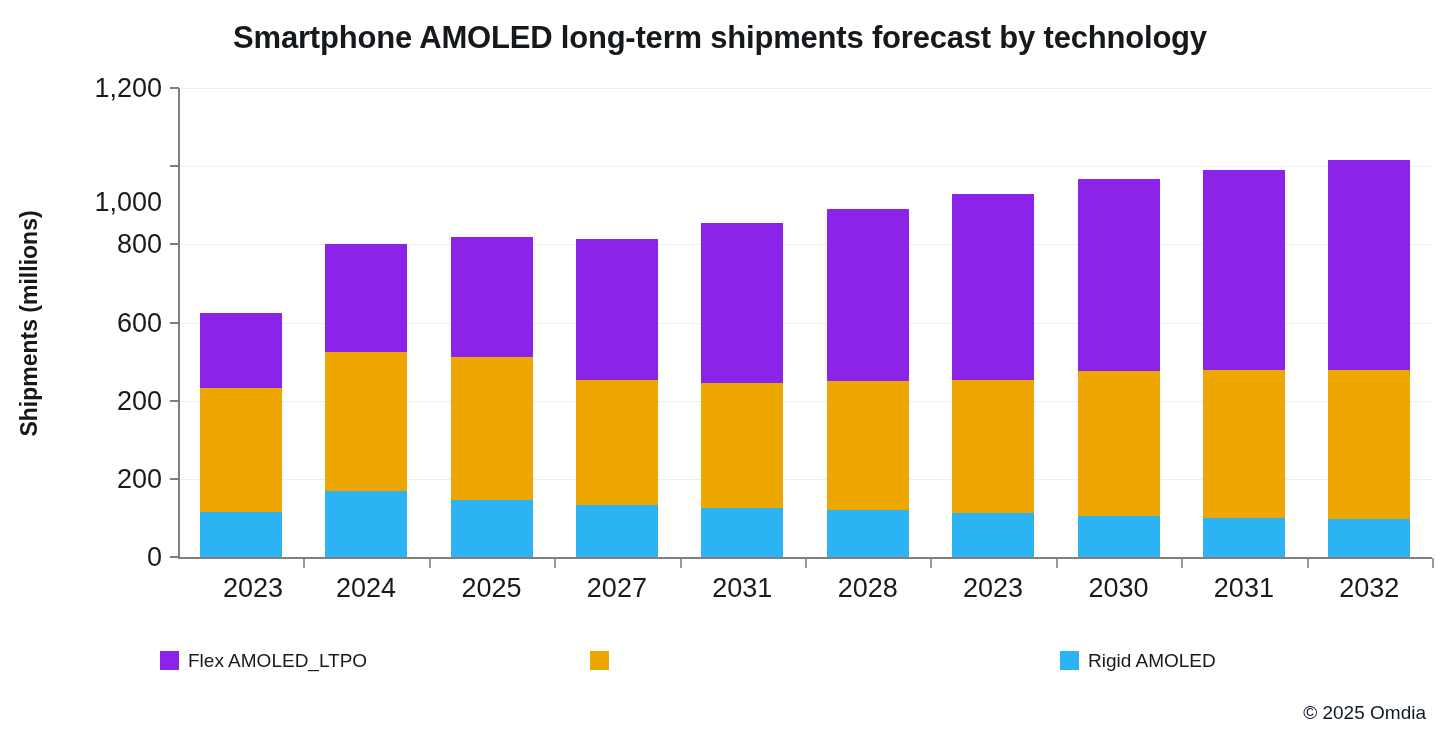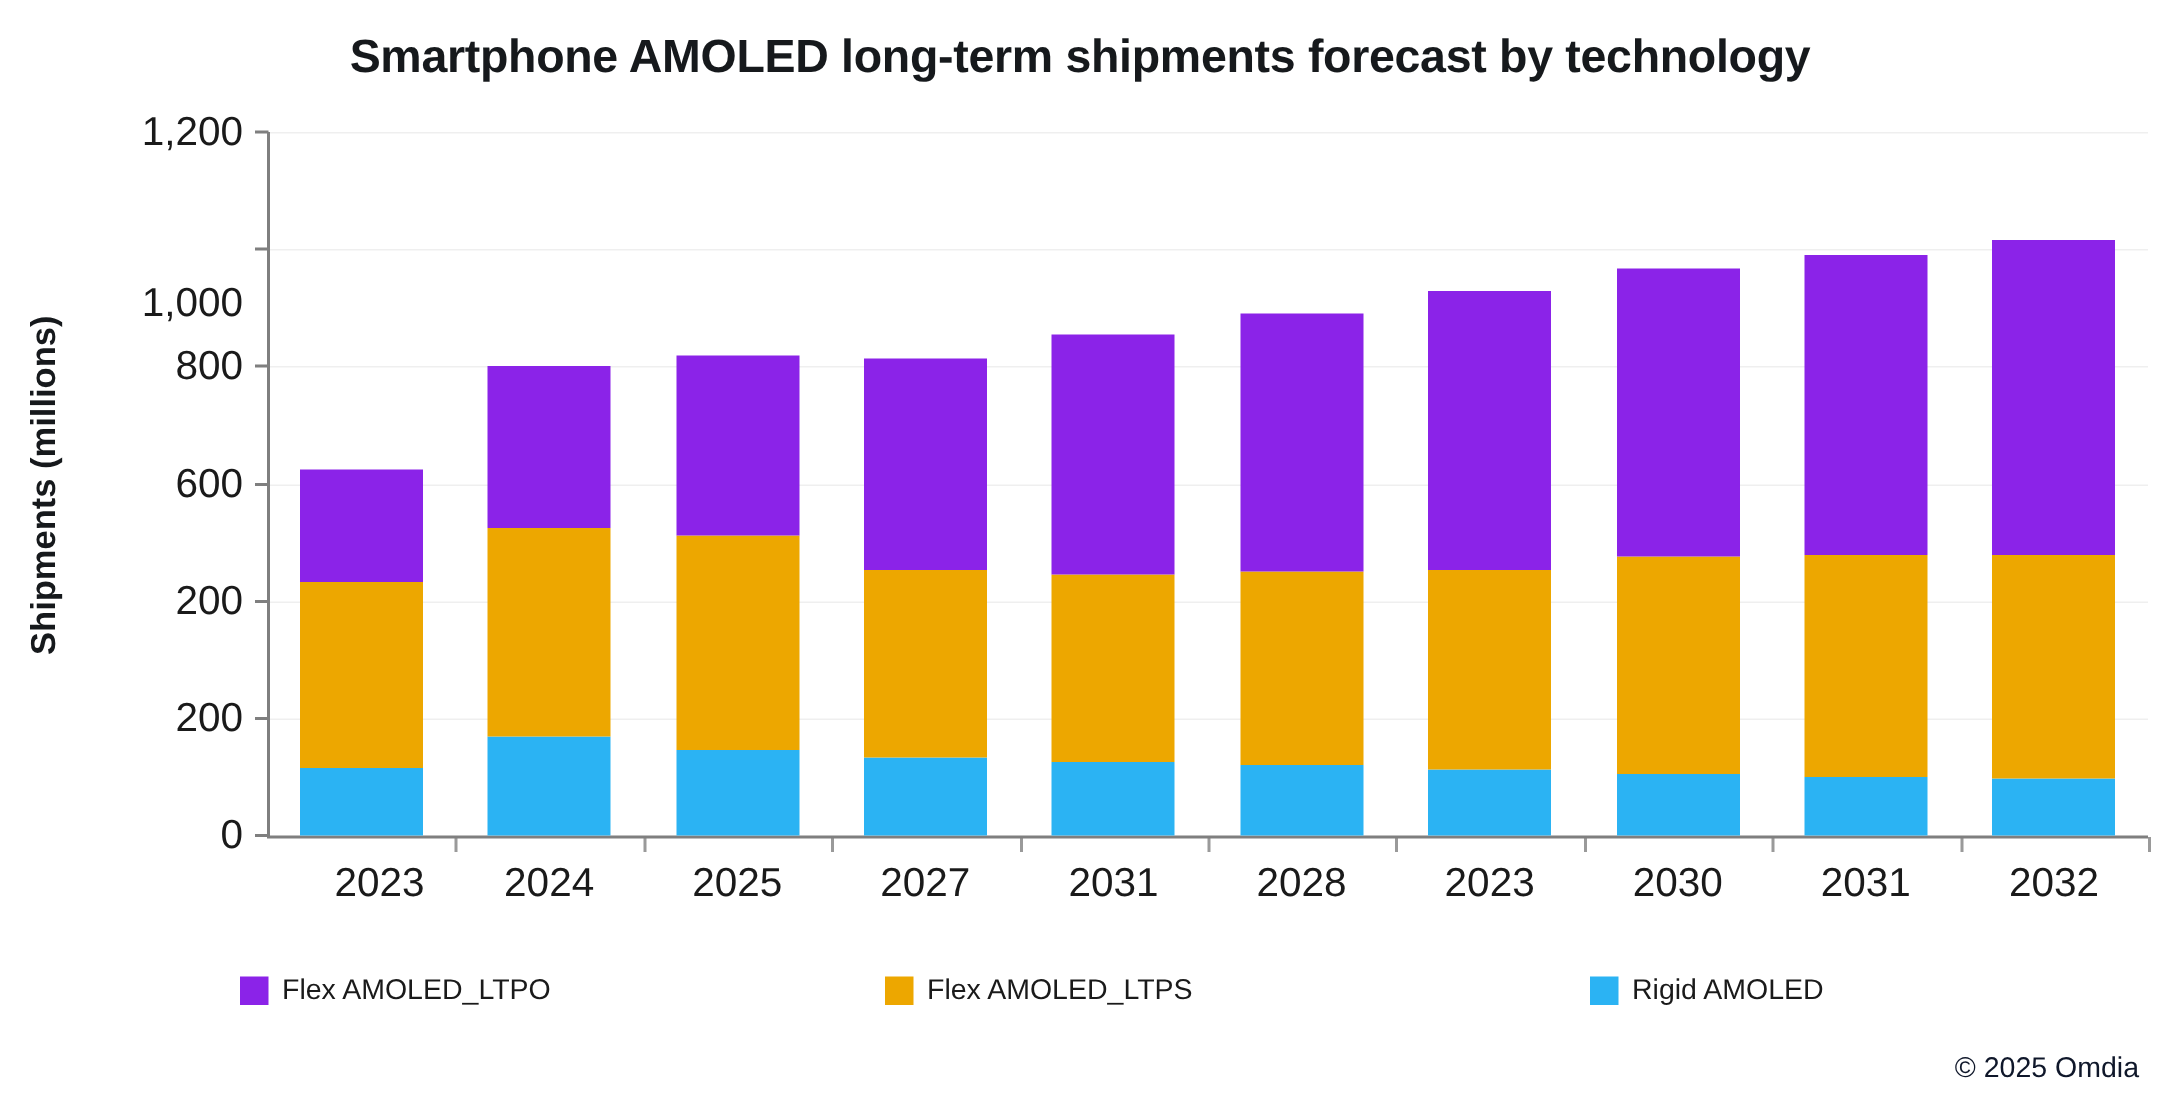--- a/index.html
+++ b/index.html
@@ -247,21 +247,20 @@
       </div>
     </div>
 
   <div class="legend" id="legend">
       <div class="legend-item" style="left: 0px;">
         <span class="legend-swatch" style="background: rgb(139, 35, 232);"></span>
         <span class="legend-text">Flex AMOLED_LTPO</span>
       </div>
       <div class="legend-item" style="left: 430px;">
         <span class="legend-swatch" style="background: rgb(237, 167, 0);"></span>
-        <span class="legend-text">Flex AMOLED_LTPS</span>
       </div>
       <div class="legend-item" style="left: 900px;">
         <span class="legend-swatch" style="background: rgb(43, 179, 243);"></span>
         <span class="legend-text">Rigid AMOLED</span>
       </div>
     </div>
 
   <div class="footer">© 2025 Omdia</div>
 
 </div>

